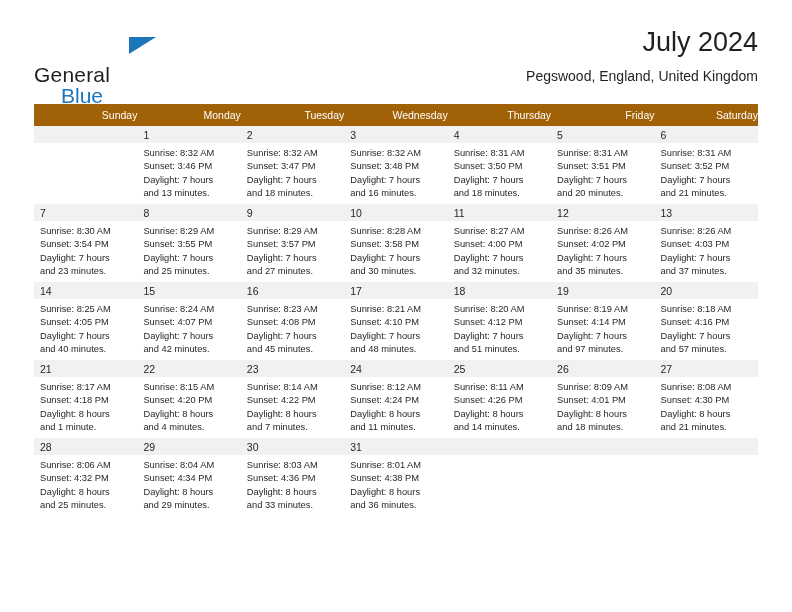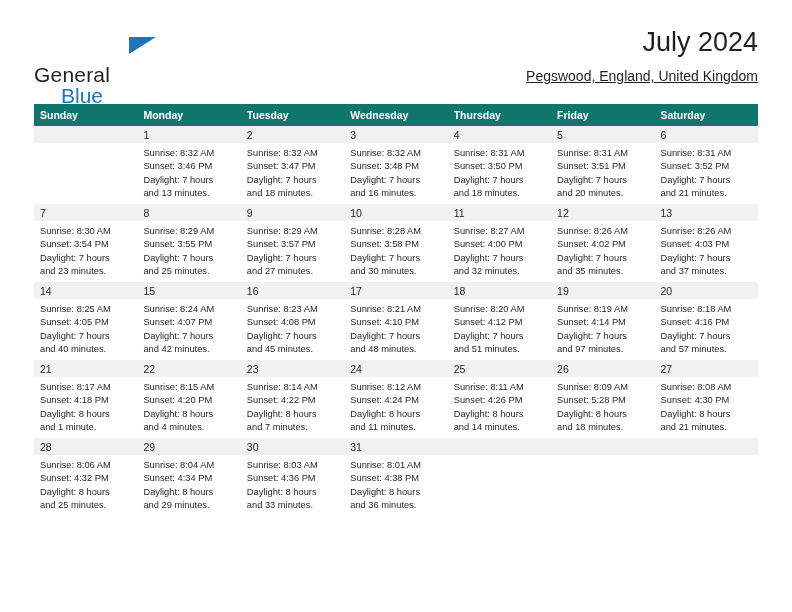--- a/index.html
+++ b/index.html
@@ -71,38 +71,37 @@
     color: #231f20;
     line-height: 32px;
     white-space: nowrap;
   }
   .cal-subtitle {
     font-size: 14px;
     color: #231f20;
     line-height: 20px;
     margin-top: 8px;
     white-space: nowrap;
-    text-decoration: underline;
   }
 
   
   .calendar {
     position: absolute;
     left: 34px;
     top: 104px;
     width: 724px;
     border-collapse: collapse;
     table-layout: fixed;
   }
   .calendar th {
-    background: #0f766e;
+    background: #a16207;
     color: #ffffff;
     font-size: 10.5px;
-    font-weight: bold;
-    text-align: left;
+    font-weight: normal;
+    text-align: right;
     padding: 5px 0 5px 6px;
     height: 12px;
     border: none;
   }
   .calendar td {
     vertical-align: top;
     height: 78px;
     padding: 0;
     border: none;
     background: #ffffff;
@@ -507,21 +506,21 @@
               </div>
             </div>
           </td>
           <td>
             <div class="cell">
               <div class="daynum-row">
                 <div class="daynum">26</div>
               </div>
               <div class="cell-body">
                 <div class="cell-line">Sunrise: 8:09 AM</div>
-                <div class="cell-line">Sunset: 5:28 PM</div>
+                <div class="cell-line">Sunset: 4:01 PM</div>
                 <div class="cell-line">Daylight: 8 hours</div>
                 <div class="cell-line">and 18 minutes.</div>
               </div>
             </div>
           </td>
           <td>
             <div class="cell">
               <div class="daynum-row">
                 <div class="daynum">27</div>
               </div>

